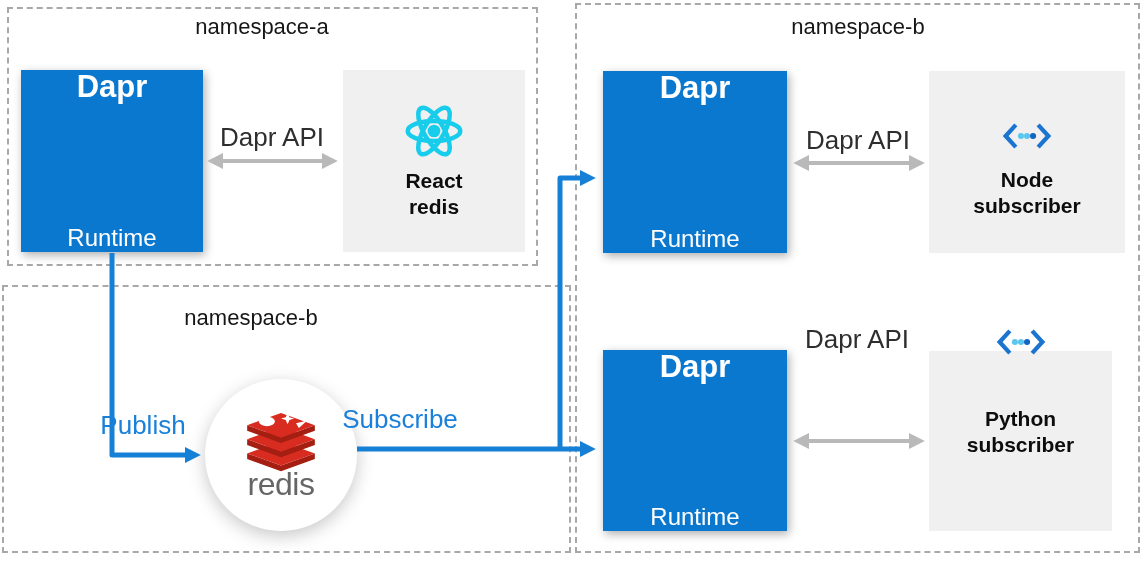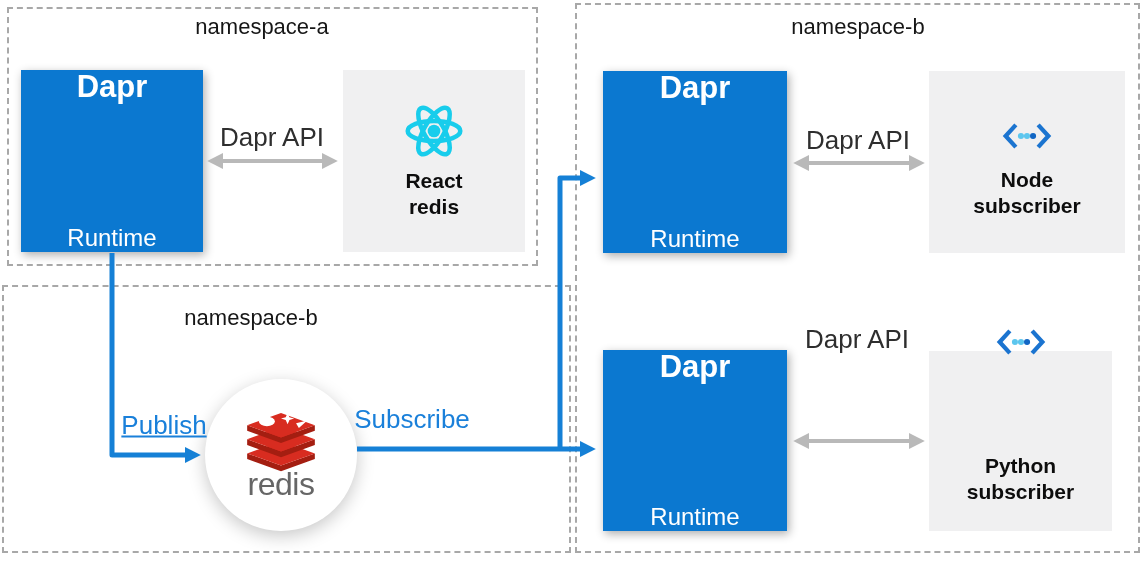--- a/index.html
+++ b/index.html
@@ -78,21 +78,21 @@
       <circle cx="21.5" cy="16" r="3.3" fill="#5cc6ee"></circle>
       <circle cx="28" cy="16" r="3.3" fill="#5cc6ee"></circle>
       <circle cx="34.5" cy="16" r="3.3" fill="#1166c4"></circle>
     </svg>
     <div class="label2" style="margin-top:16px;">
       <div>Node</div>
       <div>subscriber</div>
     </div>
   </div>
 
-  <div class="graybox" style="left:929px;top:351px;width:183px;height:180px;padding-top:102px;">
+  <div class="graybox" style="left:929px;top:351px;width:183px;height:180px;padding-top:55px;">
     <div class="code-icon-float">
       <svg width="52" height="30" viewBox="0 0 56 32">
         <path d="M16,4 L5,16 L16,28" fill="none" stroke-width="4.6" stroke="#1b74d0"></path>
         <path d="M40,4 L51,16 L40,28" fill="none" stroke-width="4.6" stroke="#1b74d0"></path>
         <circle cx="21.5" cy="16" r="3.3" fill="#5cc6ee"></circle>
         <circle cx="28" cy="16" r="3.3" fill="#5cc6ee"></circle>
         <circle cx="34.5" cy="16" r="3.3" fill="#1166c4"></circle>
       </svg>
     </div>
     <div class="label2">
@@ -131,16 +131,16 @@
     <line x1="806" y1="163" x2="912" y2="163" stroke-width="4" marker-start="url(#mgray)" marker-end="url(#mgray)" stroke="#b9b9b9"></line>
     <line x1="806" y1="441" x2="912" y2="441" stroke-width="4" marker-start="url(#mgray)" marker-end="url(#mgray)" stroke="#b9b9b9"></line>
     <path d="M112,253 L112,455 L188,455" fill="none" stroke-width="5" stroke-linejoin="round" marker-end="url(#mblue)" stroke="#1580d6"></path>
     <path d="M357,449 L583,449" fill="none" stroke-width="5" marker-end="url(#mblue)" stroke="#1580d6"></path>
     <path d="M560,449 L560,178 L583,178" fill="none" stroke-width="5" stroke-linejoin="round" marker-end="url(#mblue)" stroke="#1580d6"></path>
   </svg>
 
   <div class="edge-label api-label" style="left:272px;top:137px;">Dapr API</div>
   <div class="edge-label api-label" style="left:858px;top:140px;">Dapr API</div>
   <div class="edge-label api-label" style="left:857px;top:339px;">Dapr API</div>
-  <div class="edge-label blue-label" style="left:164px;top:425px;text-decoration:underline;">Publish</div>
-  <div class="edge-label blue-label" style="left:412px;top:419px;">Subscribe</div>
+  <div class="edge-label blue-label" style="left:143px;top:425px;">Publish</div>
+  <div class="edge-label blue-label" style="left:400px;top:419px;">Subscribe</div>
 
 </div>
 
 </body></html>

